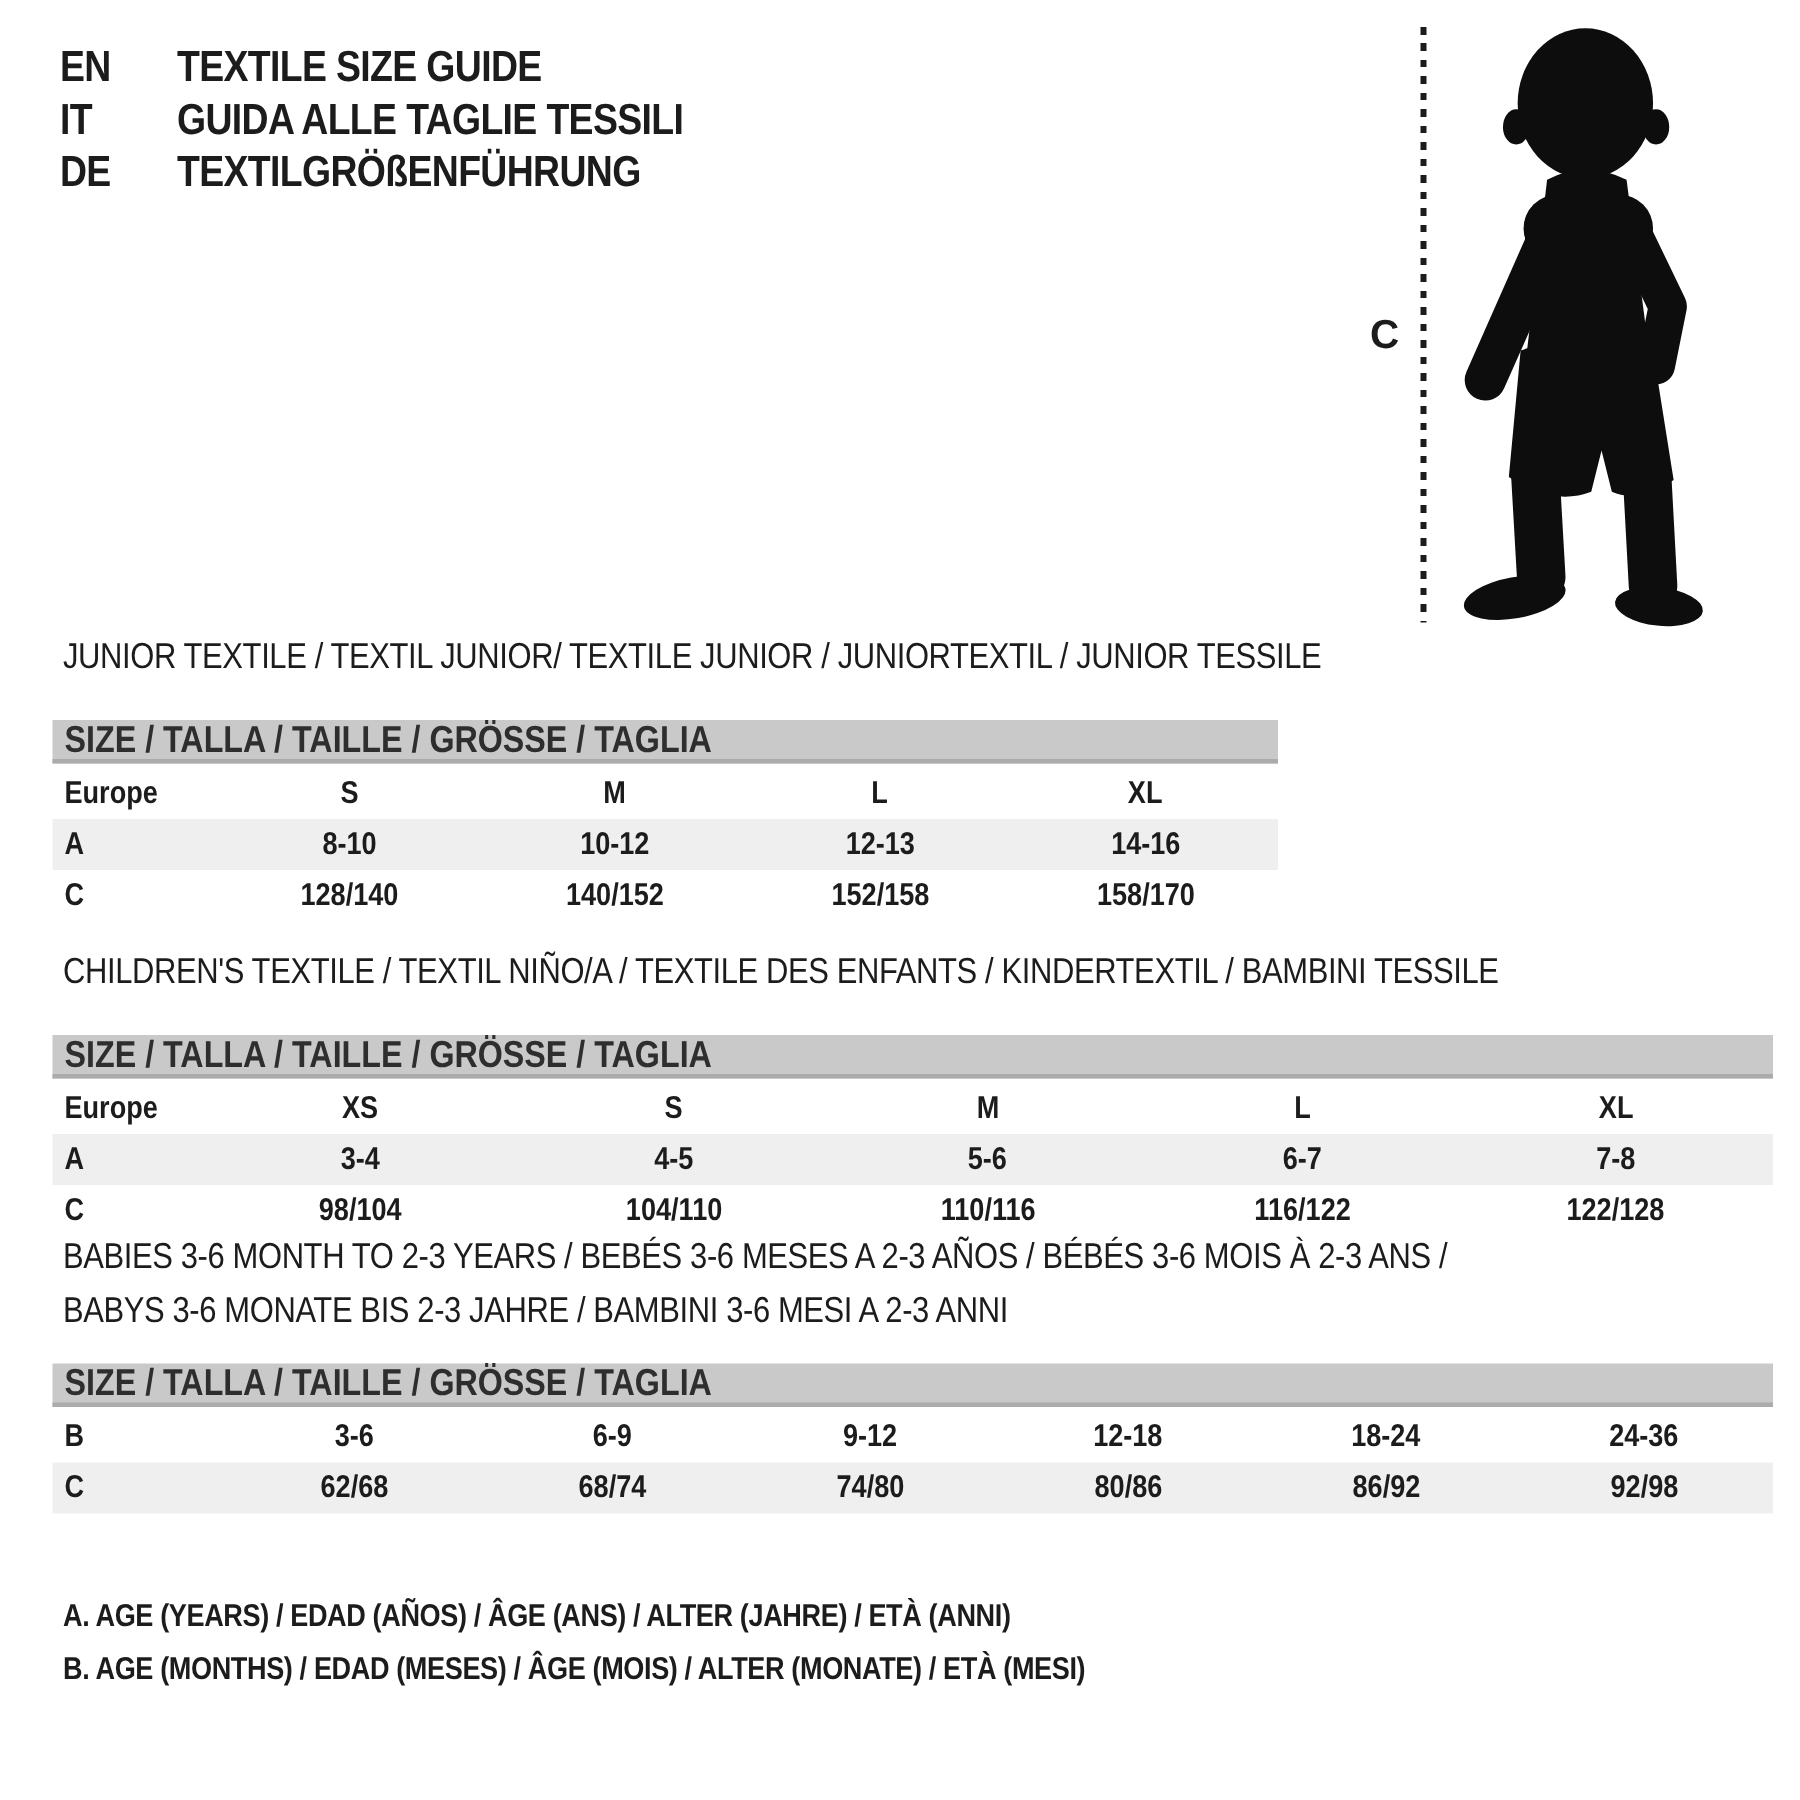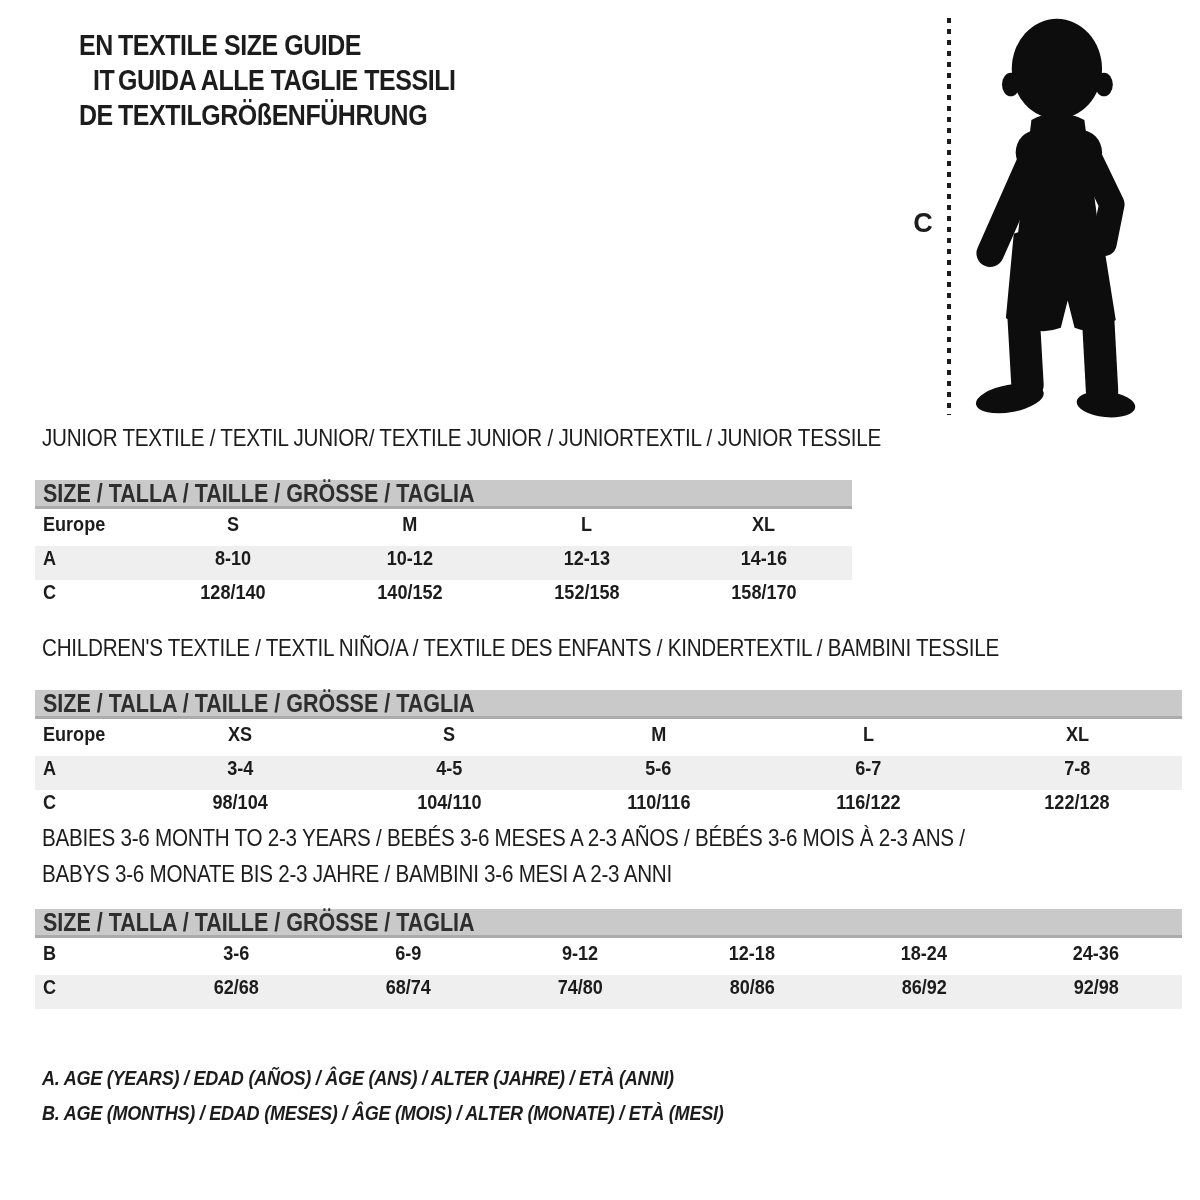--- a/index.html
+++ b/index.html
@@ -6,21 +6,21 @@
   body{
     width:1200px;height:1200px;position:relative;overflow:hidden;
     background:#ffffff;color:var(--ink,#1c1c1c);
     font-family:"Liberation Sans","DejaVu Sans",sans-serif;
   }
   .cond{display:inline-block;transform:scaleX(0.86);transform-origin:0 50%;white-space:nowrap;}
 
   
   .languages{position:absolute;left:40px;top:28px;}
   .lang-row{display:flex;height:35px;align-items:center;font-weight:bold;font-size:29px;letter-spacing:-0.5px;}
-  .lang-code{width:78px;flex:0 0 78px;text-align:right;}
+  .lang-code{width:78px;flex:0 0 78px;}
 
   
   .figure-line{
     position:absolute;left:947px;top:18px;width:4px;height:397px;
     background:repeating-linear-gradient(to bottom,var(--ink,#161616) 0 5px,transparent 5px 11px);
   }
   .figure-c{position:absolute;left:906px;top:208px;width:34px;text-align:center;font-size:27px;font-weight:bold;}
   .silhouette{position:absolute;left:956px;top:12px;}
 
   
@@ -30,30 +30,30 @@
   #sec2{top:820px;width:1147px;}
   .sec-title{font-size:24px;font-weight:normal;line-height:24px;padding-left:7px;letter-spacing:-0.3px;}
   #sec0 .sec-title-wrap,#sec1 .sec-title-wrap{margin-bottom:30px;}
   #sec2 .sec-title{line-height:36px;}
   #sec2 .sec-title-wrap{margin-bottom:17px;}
   .band{
     height:26px;line-height:27px;background:var(--band-bg,#c9c9c9);
     border-bottom:3px solid var(--band-edge,#ababab);margin-bottom:3px;
     padding-left:8px;font-size:25px;font-weight:bold;color:var(--band-ink,#2e2e2e);
   }
-  .trow{display:flex;height:34px;align-items:flex-start;font-size:21px;font-weight:bold;}
+  .trow{display:flex;height:34px;align-items:center;font-size:21px;font-weight:bold;}
   .rows .trow:nth-child(2){background:var(--row-alt,#efefef);}
   .cell{box-sizing:border-box;}
   .cell.label{flex:0 0 var(--lw,110px);text-align:left;padding-left:8px;}
   .cell.val{flex:1;text-align:center;}
   .cell.val .cond{transform-origin:50% 50%;}
 
   
   .legend{position:absolute;left:42px;top:1060px;}
-  .legend-line{font-size:21px;font-weight:bold;line-height:35px;letter-spacing:-0.3px;font-style:italic;}
+  .legend-line{font-size:21px;font-weight:bold;line-height:35px;letter-spacing:-0.3px;}
 </style>
 </head>
 <body style="--ink: #1c1c1c; --band-bg: #c9c9c9; --band-edge: #ababab; --band-ink: #2e2e2e; --row-alt: #efefef; --sil: #0d0d0d;">
 
 <div class="languages">
   <div class="lang-row">
     <span class="lang-code"><span class="cond">EN</span></span>
     <span class="lang-title"><span class="cond">TEXTILE SIZE GUIDE</span></span>
   </div>
   <div class="lang-row">

